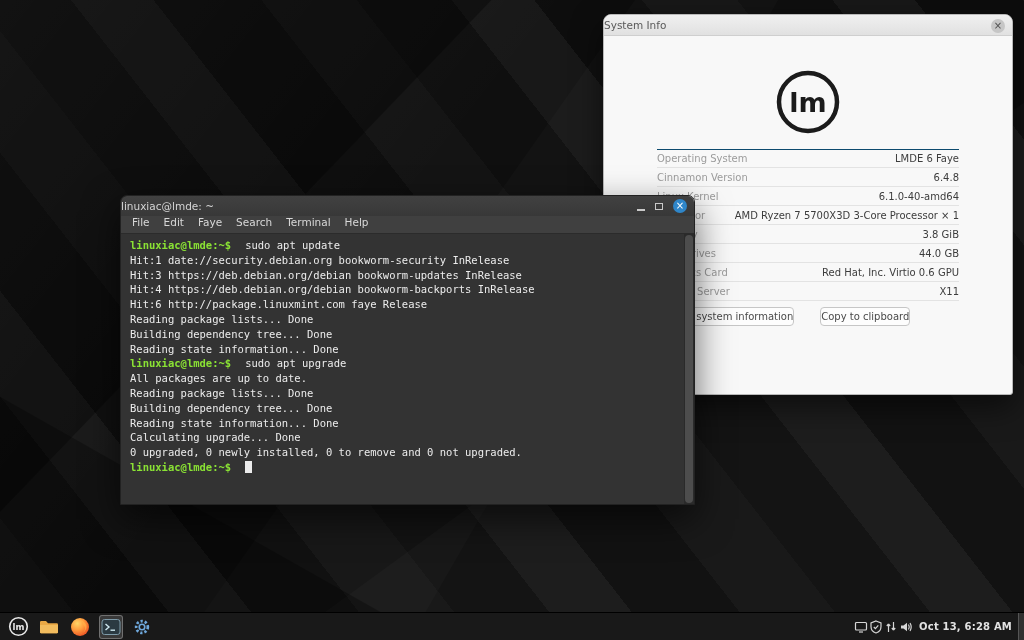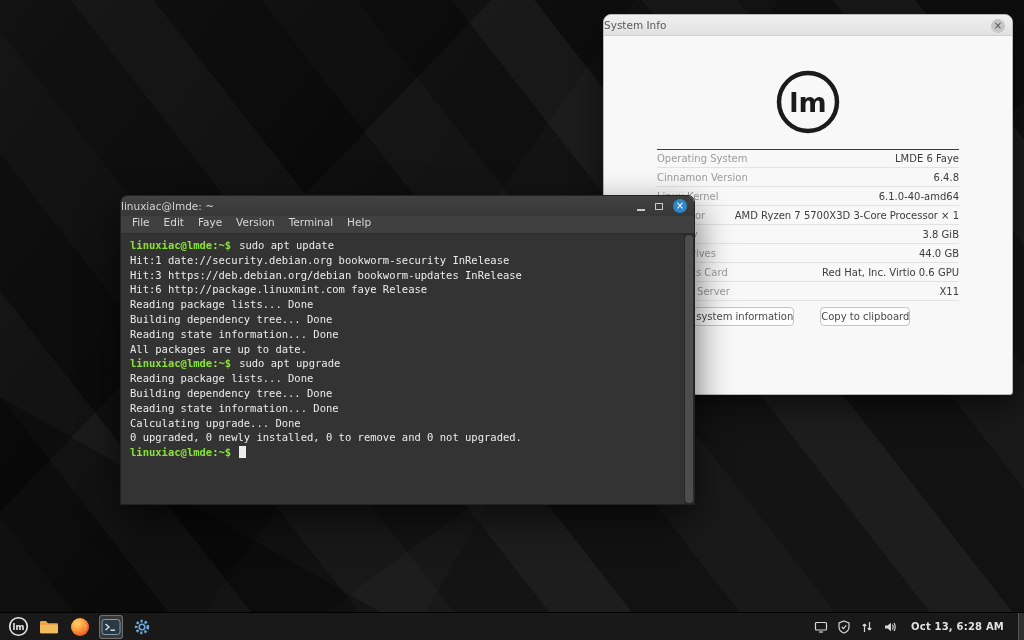--- a/index.html
+++ b/index.html
@@ -48,32 +48,32 @@
   .min-bar{width:8px;height:2px;background:#c9c9c9;display:inline-block;margin-top:7px}
   .max-box{width:8px;height:7px;border:1px solid #c9c9c9;display:inline-block}
   .close-btn{width:14px;height:14px;border-radius:50%;background:#2f86c9;color:#fff;
     font-size:10px;line-height:13px;text-align:center}
   .term-menubar{height:18px;background:#404040;display:flex;align-items:flex-start;
     padding-left:4px;border-bottom:1px solid #2b2b2b}
   .menu-item{font-size:10.5px;color:#d8d8d8;padding:0 7px}
   .term-body{position:relative;height:270px;background:#333333;padding:4px 12px 0 9px;
     font-family:"DejaVu Sans Mono","Liberation Mono",monospace;font-size:10.5px;color:#ececec}
   .term-line{height:14.8px;line-height:14.8px;white-space:pre}
-  .prompt{color:#8ae234;font-weight:bold;margin-right:8px}
+  .prompt{color:#8ae234;font-weight:bold;margin-right:14px}
   .cursor{display:inline-block;width:7px;height:12px;background:#ececec;vertical-align:-2px}
   .term-scrollbar{position:absolute;top:0;right:0;bottom:0;width:10px;background:#2a2a2a}
   .term-thumb{position:absolute;top:1px;right:1px;bottom:1px;width:8px;background:#4d4d4d;border-radius:4px}
 
   
   .taskbar{position:absolute;left:0;right:0;bottom:0;height:28px;background:#191919;
     border-top:1px solid #000;display:flex;align-items:center;z-index:10}
   .task-left{display:flex;align-items:center;gap:7px;padding-left:6px}
   .task-icon{width:24px;height:24px;display:flex;align-items:center;justify-content:center}
   .task-active{background:rgba(255,255,255,0.14);border:1px solid rgba(255,255,255,0.28);border-radius:3px}
-  .task-right{margin-left:auto;display:flex;align-items:center;gap:8px}
+  .task-right{margin-left:auto;display:flex;align-items:center;}
   .tray-icon{width:15px;height:15px;display:flex;align-items:center;justify-content:center}
   .clock{font-size:10px;font-weight:bold;color:#e2e2e2;letter-spacing:.2px;padding:0 6px;white-space:nowrap}
   .show-desktop{width:6px;height:28px;background:rgba(255,255,255,0.10);border-left:1px solid rgba(255,255,255,0.18)}
 </style>
 </head>
 <body>
 
 <div class="wallpaper">
   <div class="facet facet-1"></div>
   <div class="facet facet-2"></div>
@@ -148,52 +148,53 @@
     </span>
   </div>
   <div class="term-menubar">
 
       <span class="menu-item">File</span>
 
       <span class="menu-item">Edit</span>
 
       <span class="menu-item">Faye</span>
 
-      <span class="menu-item">Version</span>
+      <span class="menu-item">Search</span>
 
       <span class="menu-item">Terminal</span>
 
       <span class="menu-item">Help</span>
     </div>
   <div class="term-body">
 
     <div class="term-scrollbar">
       <div class="term-thumb"></div>
     </div>
 
       <div class="term-line"><span class="prompt">linuxiac@lmde:~$</span><span class="cmd">sudo apt update</span></div>
 
       <div class="term-line"><span class="cmd">Hit:1 date://security.debian.org bookworm-security InRelease</span></div>
 
 
       <div class="term-line"><span class="cmd">Hit:3 https://deb.debian.org/debian bookworm-updates InRelease</span></div>
 
+      <div class="term-line"><span class="cmd">Hit:4 https://deb.debian.org/debian bookworm-backports InRelease</span></div>
 
 
       <div class="term-line"><span class="cmd">Hit:6 http://package.linuxmint.com faye Release</span></div>
 
       <div class="term-line"><span class="cmd">Reading package lists... Done</span></div>
 
       <div class="term-line"><span class="cmd">Building dependency tree... Done</span></div>
 
       <div class="term-line"><span class="cmd">Reading state information... Done</span></div>
 
+      <div class="term-line"><span class="prompt">linuxiac@lmde:~$</span><span class="cmd">sudo apt upgrade</span></div>
+
       <div class="term-line"><span class="cmd">All packages are up to date.</span></div>
-
-      <div class="term-line"><span class="prompt">linuxiac@lmde:~$</span><span class="cmd">sudo apt upgrade</span></div>
 
       <div class="term-line"><span class="cmd">Reading package lists... Done</span></div>
 
       <div class="term-line"><span class="cmd">Building dependency tree... Done</span></div>
 
       <div class="term-line"><span class="cmd">Reading state information... Done</span></div>
 
       <div class="term-line"><span class="cmd">Calculating upgrade... Done</span></div>
 
       <div class="term-line"><span class="cmd">0 upgraded, 0 newly installed, 0 to remove and 0 not upgraded.</span></div>

